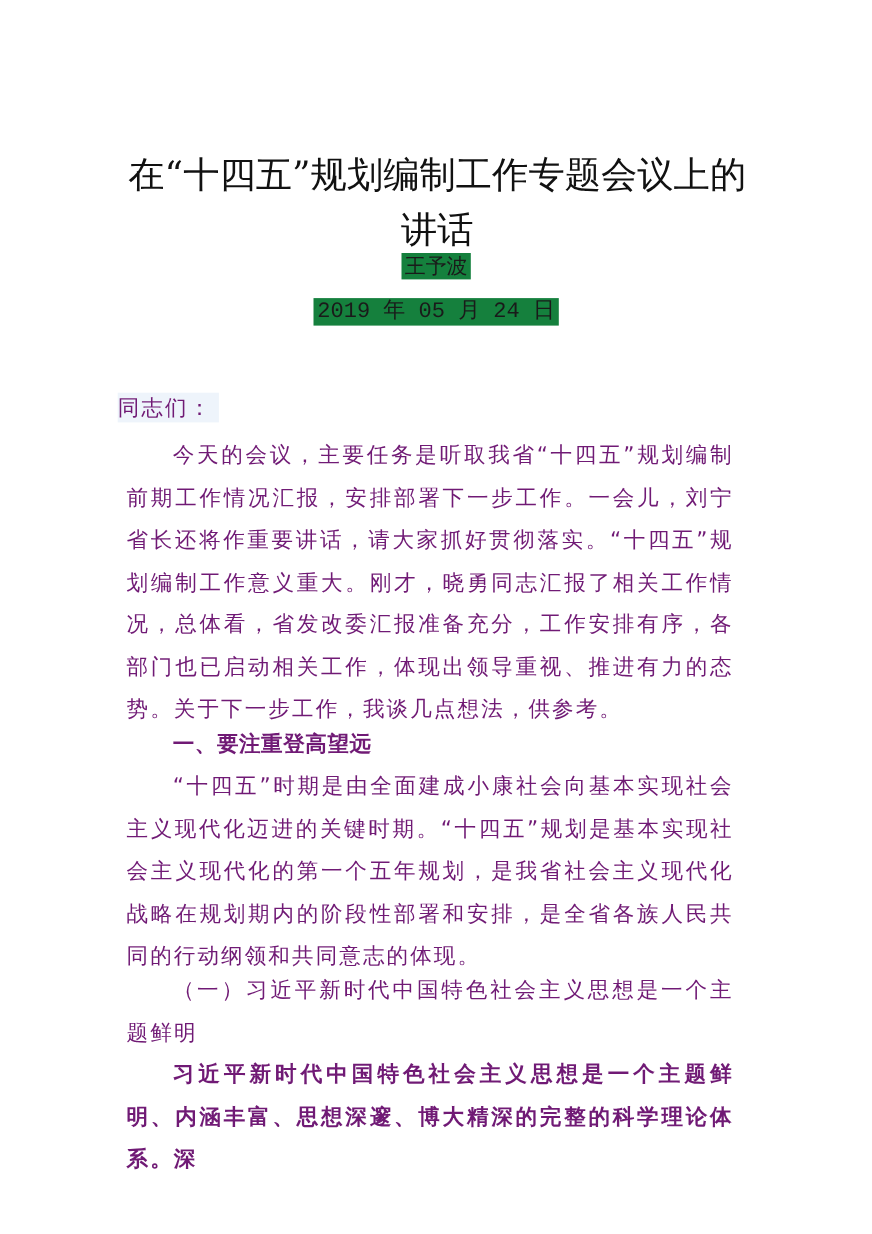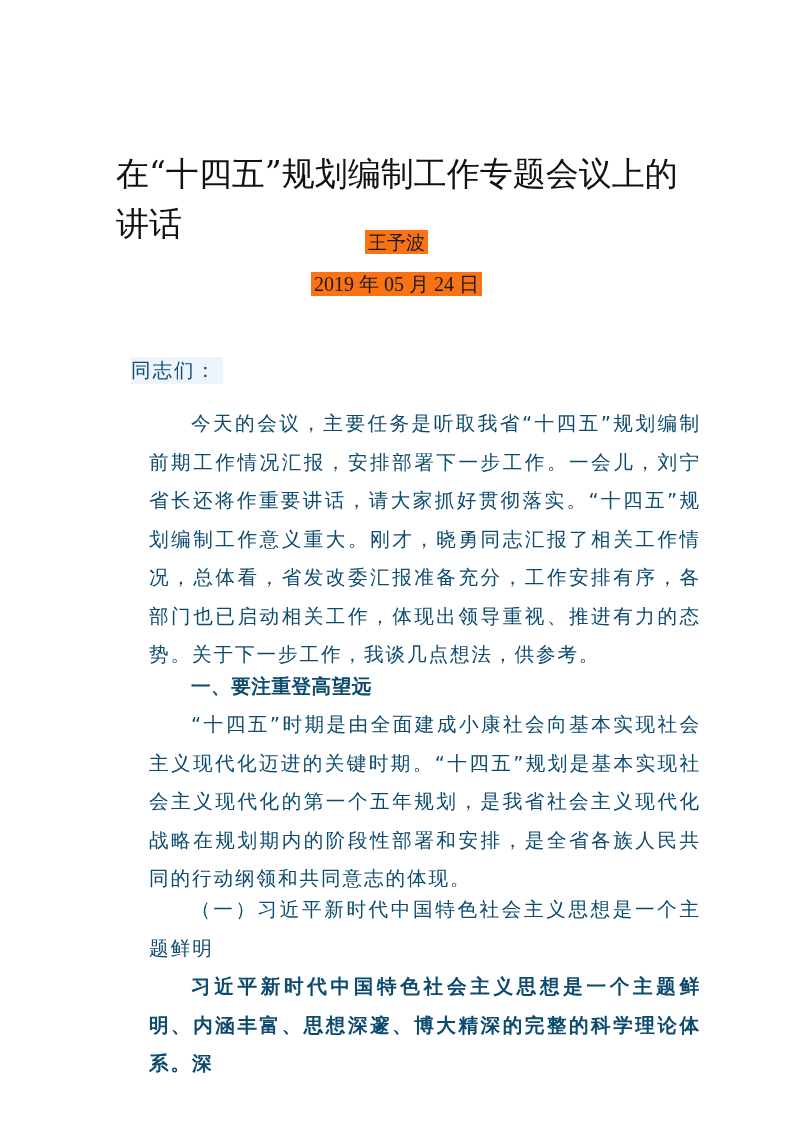--- a/index.html
+++ b/index.html
@@ -1,45 +1,45 @@
 <!DOCTYPE html>
 <html><head>
   <meta charset="utf-8">
   <style>
     html, body { margin: 0; padding: 0; background: #ffffff; }
     body { width: 793px; height: 1122px; position: relative; overflow: hidden; }
     .page { position: absolute; left: 0; top: 0; width: 793px; height: 1122px; background: #ffffff; color: #1a1a1a; }
     .title {
       position: absolute; left: 100px; width: 593px; top: 133px;
-      text-align: left; font-family: "DejaVu Serif", serif;
+      text-align: center; font-family: "DejaVu Serif", serif;
       font-size: 33px; line-height: 50px; font-weight: normal; letter-spacing: 0px;
-      margin: 16px; color: #111;
+      margin: 1px; color: #111;
     }
     .author {
       position: absolute; top: 229px; left: 0; width: 793px; text-align: center;
       font-family: "DejaVu Serif", serif; font-size: 19px; line-height: 26px;
     }
-    .author span, .date span { background: #f97316; padding: 1px 3px; margin-top: 20px; }
+    .author span, .date span { background: #15803d; padding: 1px 3px; margin-top: 20px; }
     .date {
       position: absolute; top: 270px; left: 0; width: 793px; text-align: center;
-      font-family: Liberation Serif, serif; font-size: 20px; line-height: 28px;
+      font-family: Liberation Mono, monospace; font-size: 20px; line-height: 28px;
     }
     .body-text {
-      position: absolute; left: 131px; width: 552px;
+      position: absolute; left: 107px; width: 552px;
       font-family: "DejaVu Sans", sans-serif; font-size: 19.6px; line-height: 38.5px;
-      letter-spacing: 1.9px; text-align: justify; color: #0c4a6e;
+      letter-spacing: 1.9px; text-align: justify; color: #701a75;
     }
     .salutation { top: 352px; }
     .salutation span { background: #eef4fb; padding: 2px 6px 2px 0; }
     .p1 { top: 387px; text-indent: 42px; }
     .h1 { top: 650px; font-weight: bold; text-indent: 42px; letter-spacing: 0.5px; }
     .p2 { top: 688px; text-indent: 42px; }
     .h2 { top: 873px; text-indent: 42px; letter-spacing: 2px; }
     .p3 { top: 950px; text-indent: 42px; font-weight: bold; }
-    p { margin: 18px; }
+    p { margin: 8px; }
   </style>
 </head>
 <body>
 
 <div class="page">
   <h1 class="title">在“十四五”规划编制工作专题会议上的讲话</h1>
   <div class="author">
     <span>王予波</span>
   </div>
   <div class="date">

